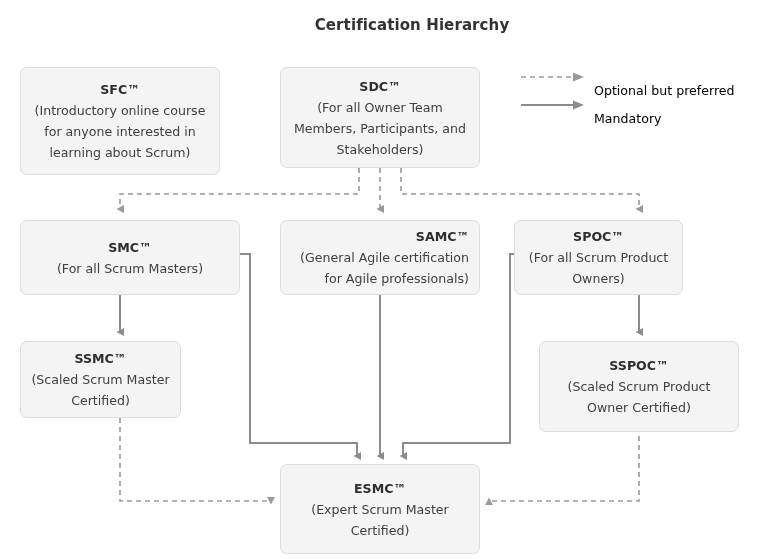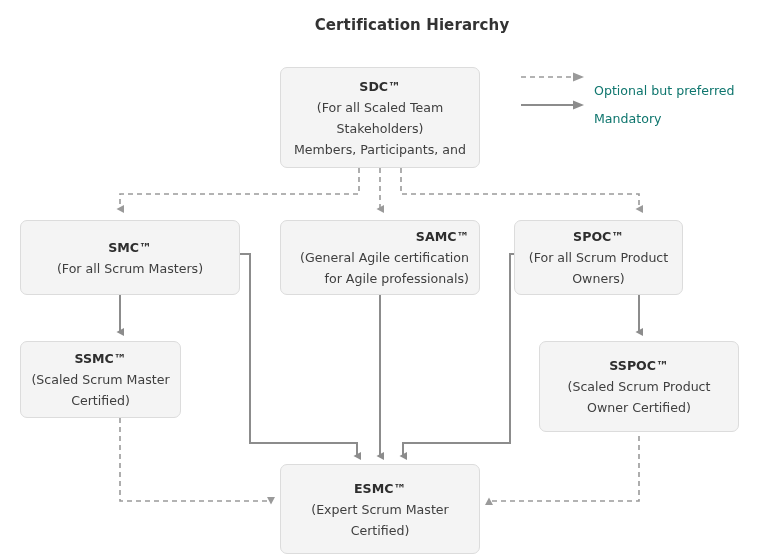--- a/index.html
+++ b/index.html
@@ -73,21 +73,21 @@
     align-items: center;
     height: 28px;
   }
   .legend-sample {
     width: 66px;
     height: 14px;
     flex: 0 0 66px;
   }
   .legend-label {
     font-size: 12.6px;
-    color: #0f766e;
+    color: #000000;
     padding-left: 8px;
     white-space: nowrap;
     margin-top: 28px;
   }
 </style>
 </head>
 <body>
 
 <div id="canvas">
 
@@ -137,26 +137,32 @@
 
     <g>
       <path d="M120,418 L120,501 L271,501" fill="none" stroke="#9a9a9a" stroke-width="1.6" stroke-dasharray="5,4" marker-end="url(#arrow-dashed)"></path>
     </g>
 
     <g>
       <path d="M639,418 L639,501 L489,501" fill="none" stroke="#9a9a9a" stroke-width="1.6" stroke-dasharray="5,4" marker-end="url(#arrow-dashed)"></path>
     </g>
   </svg>
 
+  <div class="node" style="left:20px; top:67px; width:200px; height:108px;">
+    <div class="code">SFC™</div>
+    <div class="desc">(Introductory online course</div>
+    <div class="desc">for anyone interested in</div>
+    <div class="desc">learning about Scrum)</div>
+  </div>
 
   <div class="node" style="left:280px; top:67px; width:200px; height:101px;">
     <div class="code">SDC™</div>
-    <div class="desc">(For all Scaled Team</div>
+    <div class="desc">(For all Owner Team</div>
+    <div class="desc">Members, Participants, and</div>
     <div class="desc">Stakeholders)</div>
-    <div class="desc">Members, Participants, and</div>
   </div>
 
   <div class="node" style="left:20px; top:220px; width:220px; height:75px;">
     <div class="code">SMC™</div>
     <div class="desc">(For all Scrum Masters)</div>
   </div>
 
   <div class="node" style="left:280px; top:220px; width:200px; height:75px;align-items:flex-end;">
     <div class="code">SAMC™</div>
     <div class="desc">(General Agile certification</div>

